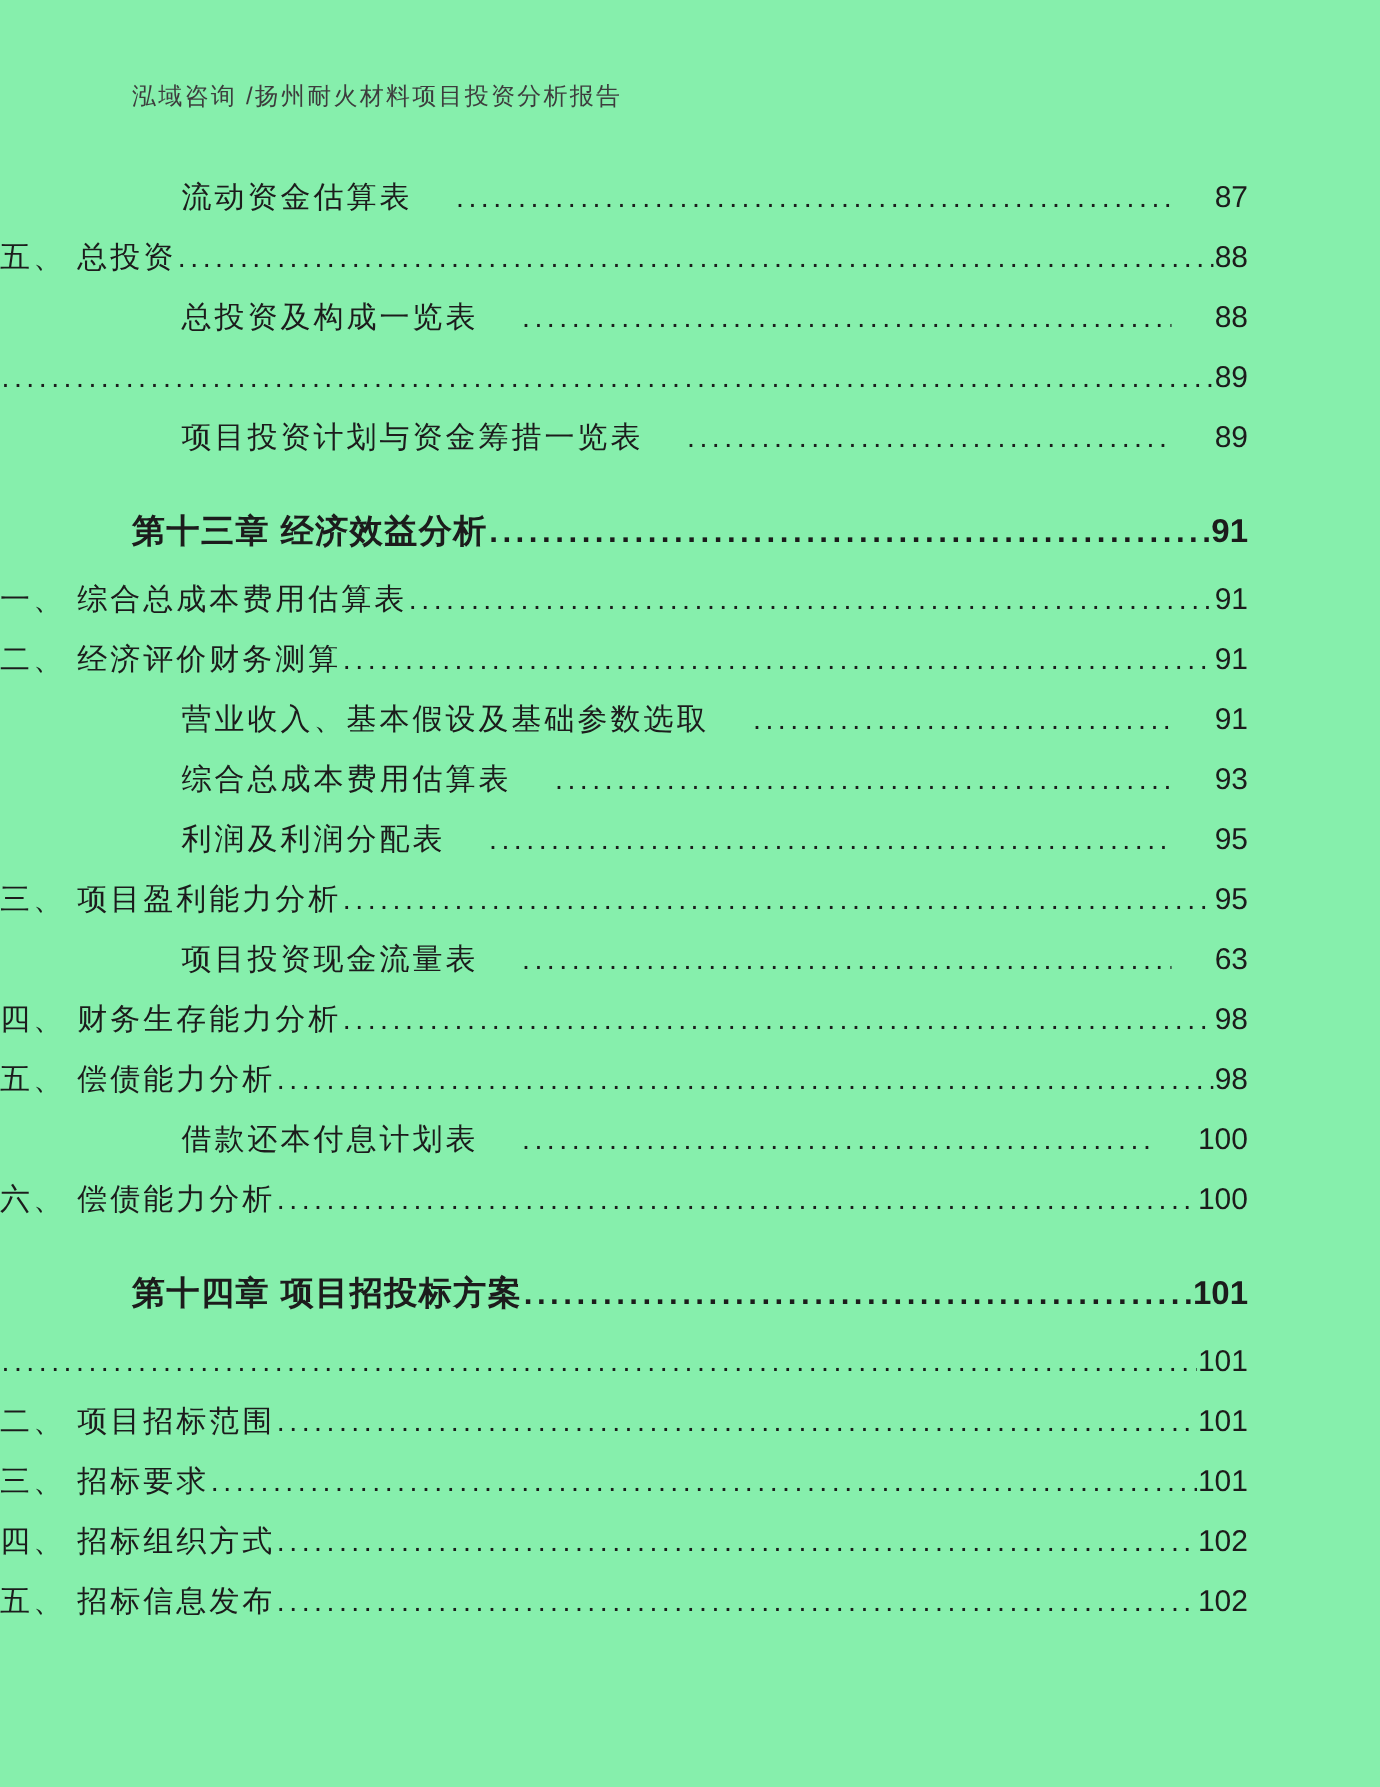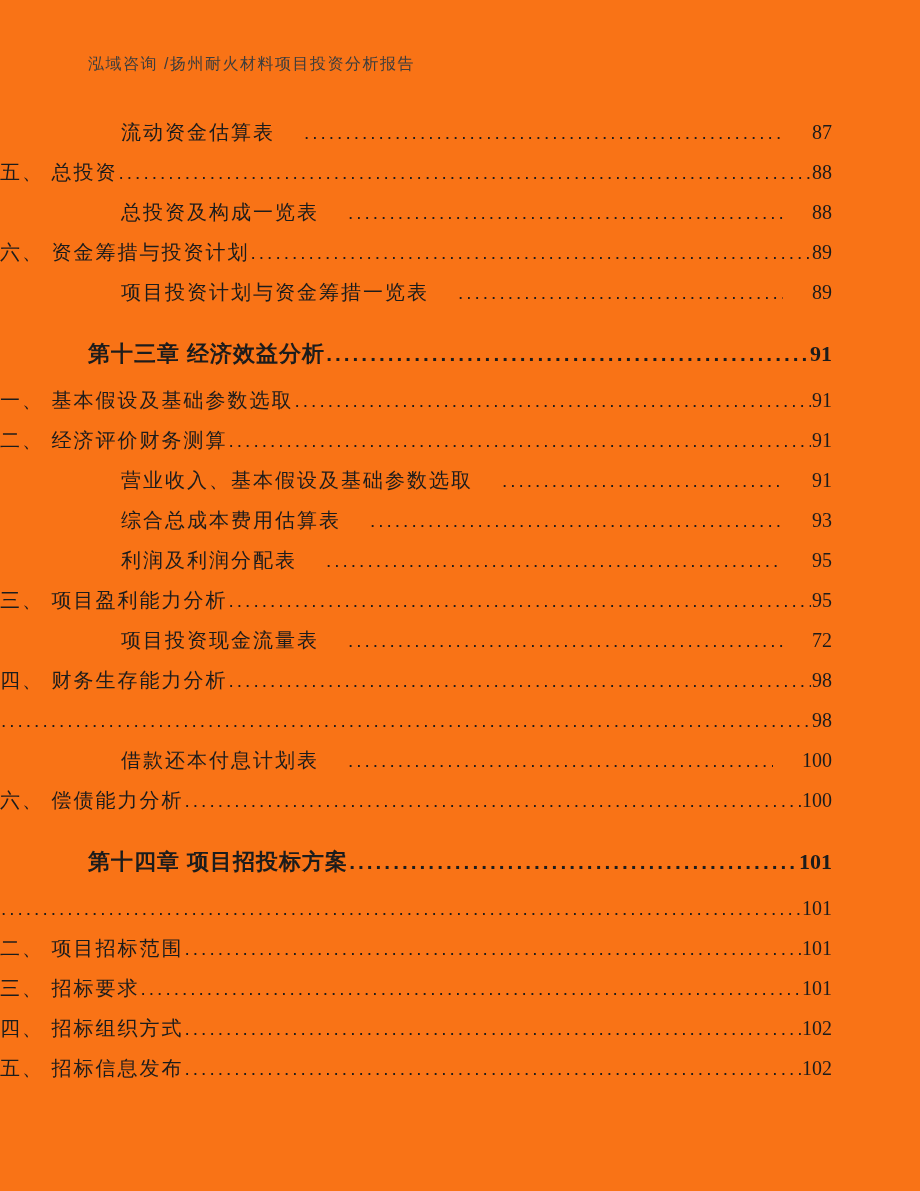--- a/index.html
+++ b/index.html
@@ -11,21 +11,21 @@
     width: 920px;
     height: 1191px;
     font-family: "Liberation Sans", "DejaVu Sans", sans-serif;
     color: #1c1c1c;
     overflow: hidden;
   }
   .page {
     position: relative;
     width: 920px;
     height: 1191px;
-    background: #f97316;
+    background: #86efac;
   }
   .doc-header {
     position: absolute;
     left: 88px;
     top: 54px;
     font-size: 16px;
     color: #3d3d3d;
     letter-spacing: 1.5px;
     white-space: nowrap;
   }
@@ -67,21 +67,21 @@
     margin: 0 1px;
     color: #1c1c1c;
   }
   .toc-dots::after {
     content: "..............................................................................................................................................................................................................";
     letter-spacing: 3px;
     font-size: 0.95em;
   }
   .toc-page {
     flex: 0 0 auto;
-    font-family: Liberation Serif, serif;
+    font-family: Liberation Sans, sans-serif;
   }
 </style>
 </head>
 <body>
 
 <div class="page">
   <div class="doc-header">
     <span>泓域咨询  /扬州耐火材料项目投资分析报告</span>
   </div>
 
@@ -95,36 +95,35 @@
       <span class="toc-label">五、 总投资</span>
       <span class="toc-dots"></span>
       <span class="toc-page">88</span>
     </div>
       <div class="toc-row level-table">
       <span class="toc-label">总投资及构成一览表</span>
       <span class="toc-dots"></span>
       <span class="toc-page">88</span>
     </div>
       <div class="toc-row level-numbered">
-      <span class="toc-label">六、 资金筹措与投资计划</span>
       <span class="toc-dots"></span>
       <span class="toc-page">89</span>
     </div>
       <div class="toc-row level-table">
       <span class="toc-label">项目投资计划与资金筹措一览表</span>
       <span class="toc-dots"></span>
       <span class="toc-page">89</span>
     </div>
       <div class="toc-row level-chapter">
       <span class="toc-label">第十三章 经济效益分析</span>
       <span class="toc-dots"></span>
       <span class="toc-page">91</span>
     </div>
       <div class="toc-row level-numbered">
-      <span class="toc-label">一、 基本假设及基础参数选取</span>
+      <span class="toc-label">一、 综合总成本费用估算表</span>
       <span class="toc-dots"></span>
       <span class="toc-page">91</span>
     </div>
       <div class="toc-row level-numbered">
       <span class="toc-label">二、 经济评价财务测算</span>
       <span class="toc-dots"></span>
       <span class="toc-page">91</span>
     </div>
       <div class="toc-row level-table">
       <span class="toc-label">营业收入、基本假设及基础参数选取</span>
@@ -142,28 +141,29 @@
       <span class="toc-page">95</span>
     </div>
       <div class="toc-row level-numbered">
       <span class="toc-label">三、 项目盈利能力分析</span>
       <span class="toc-dots"></span>
       <span class="toc-page">95</span>
     </div>
       <div class="toc-row level-table">
       <span class="toc-label">项目投资现金流量表</span>
       <span class="toc-dots"></span>
-      <span class="toc-page">72</span>
+      <span class="toc-page">63</span>
     </div>
       <div class="toc-row level-numbered">
       <span class="toc-label">四、 财务生存能力分析</span>
       <span class="toc-dots"></span>
       <span class="toc-page">98</span>
     </div>
       <div class="toc-row level-numbered">
+      <span class="toc-label">五、 偿债能力分析</span>
       <span class="toc-dots"></span>
       <span class="toc-page">98</span>
     </div>
       <div class="toc-row level-table">
       <span class="toc-label">借款还本付息计划表</span>
       <span class="toc-dots"></span>
       <span class="toc-page">100</span>
     </div>
       <div class="toc-row level-numbered">
       <span class="toc-label">六、 偿债能力分析</span>

